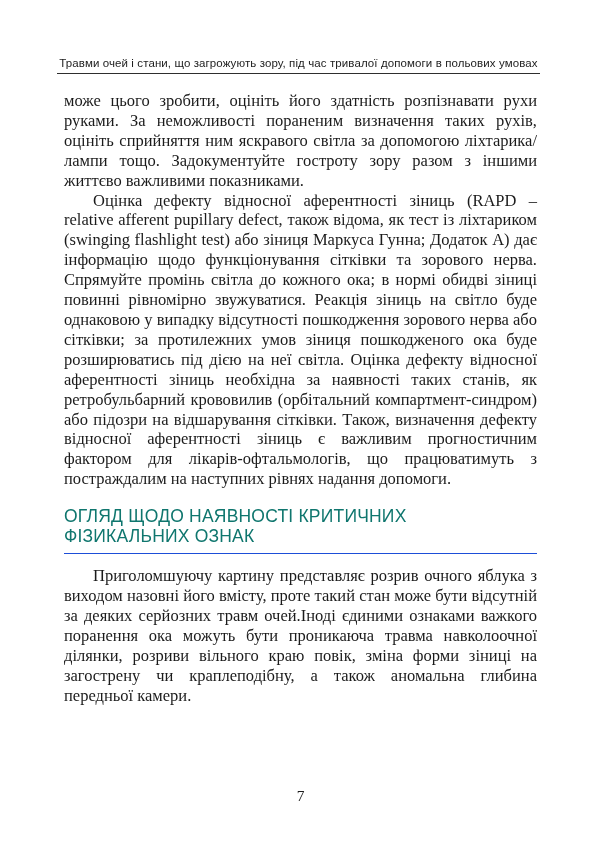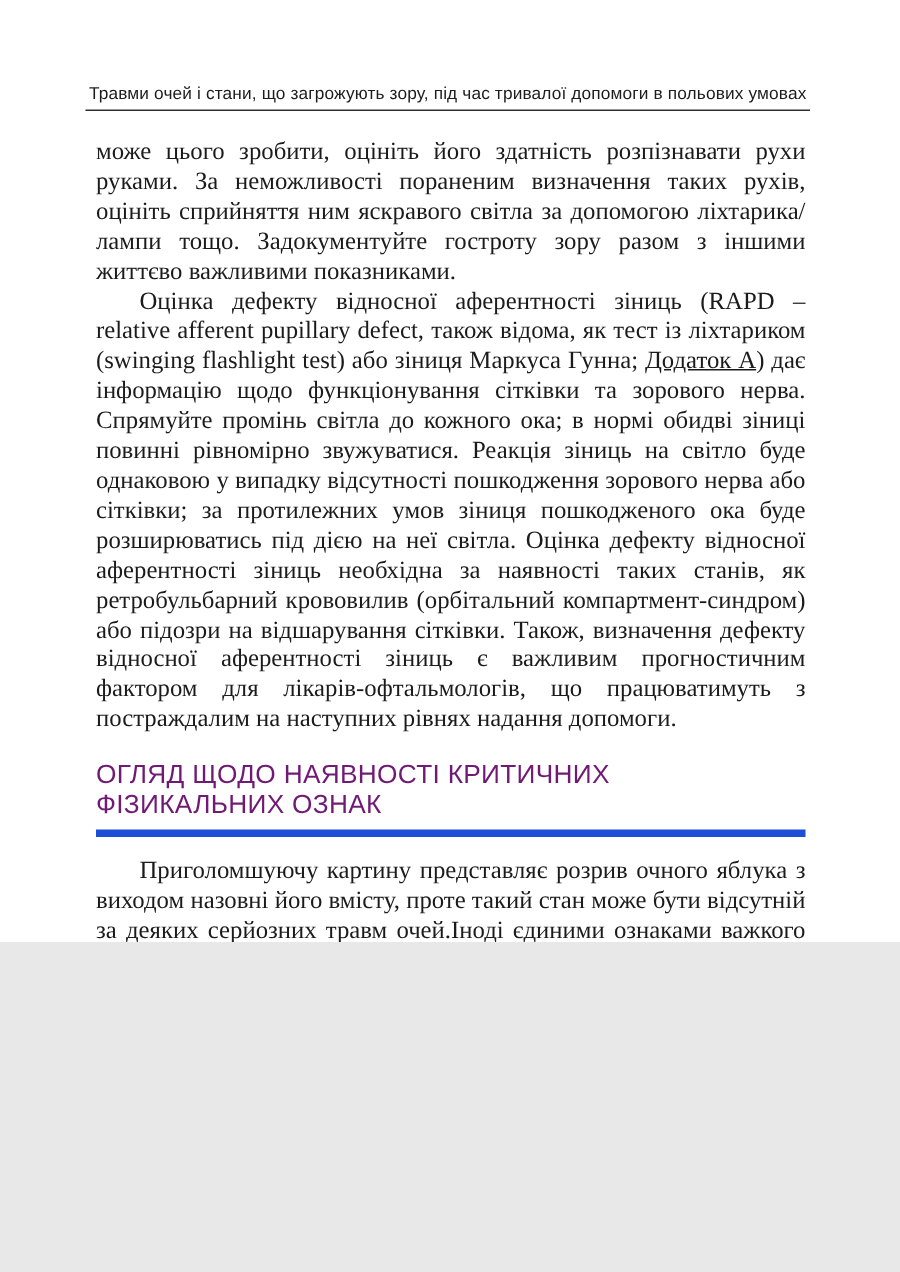--- a/index.html
+++ b/index.html
@@ -1,19 +1,19 @@
 <!DOCTYPE html>
 <html><head>
 <meta charset="utf-8">
 <style>
   html, body { margin: 0; padding: 0; background: #e8e8e8; }
   .page {
     position: relative;
     width: 600px;
-    height: 628px;
+    height: 848px;
     background: #ffffff;
     margin: 0 auto;
     overflow: hidden;
   }
   .running-header {
     position: absolute;
     top: 57px;
     left: 57px;
     width: 483px;
     text-align: center;
@@ -30,33 +30,33 @@
     left: 64px;
     width: 473px;
     font-family: "Liberation Serif", "DejaVu Serif", serif;
     font-size: 16.5px;
     line-height: 19.9px;
     color: #1b1b1b;
     text-align: justify;
   }
   p.para { margin: 0; padding: 0; }
   p.indent { text-indent: 29px; }
-  .xref-underline { text-decoration: underline; }
+  .xref-underline { }
   .section-heading {
     margin: 17px 0 12px 0;
     padding: 0 0 7px 0;
     font-family: "Liberation Sans", sans-serif;
     font-weight: 400;
     font-size: 17.5px;
     line-height: 20px;
     letter-spacing: 0.2px;
-    color: #701a75;
+    color: #0f766e;
     text-align: left;
     text-indent: 0;
-    border-bottom: 5px solid #1d4ed8;
+    border-bottom: 1px solid #1d4ed8;
   }
   .page-number {
     position: absolute;
     top: 787px;
     left: 64px;
     width: 473px;
     text-align: center;
     font-family: "Liberation Serif", "DejaVu Serif", serif;
     font-size: 15.5px;
     color: #1b1b1b;

